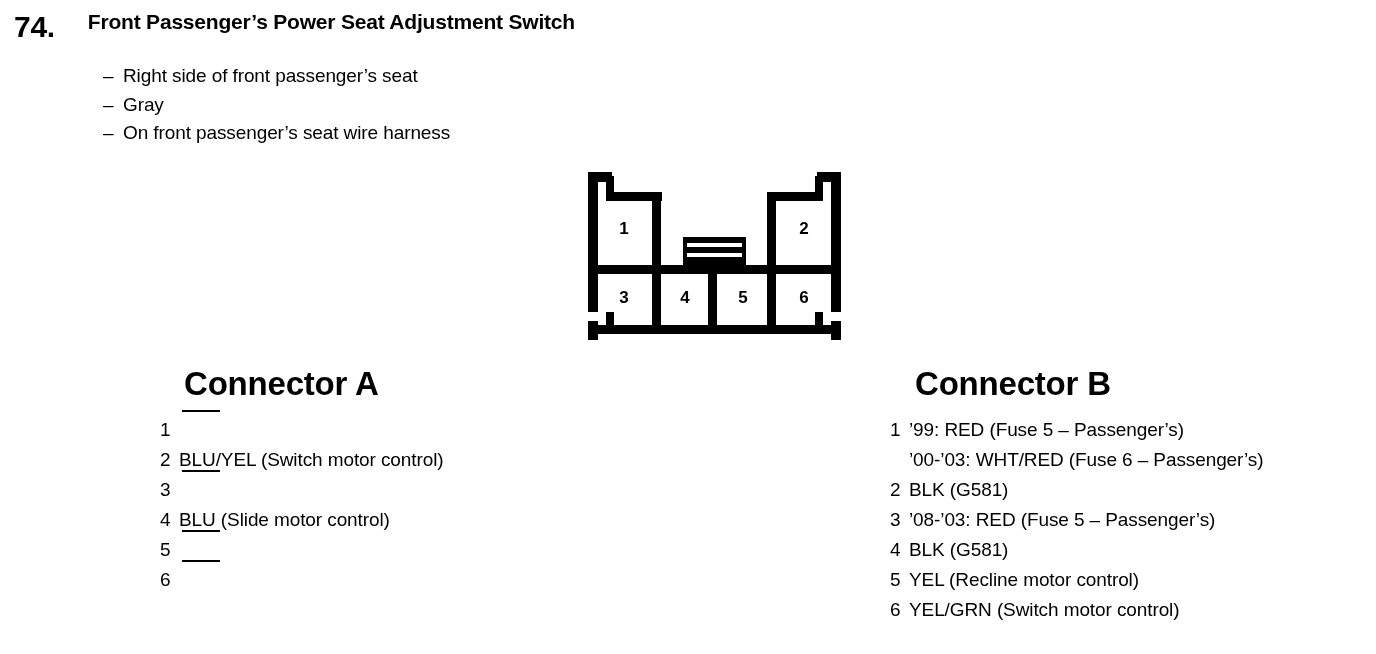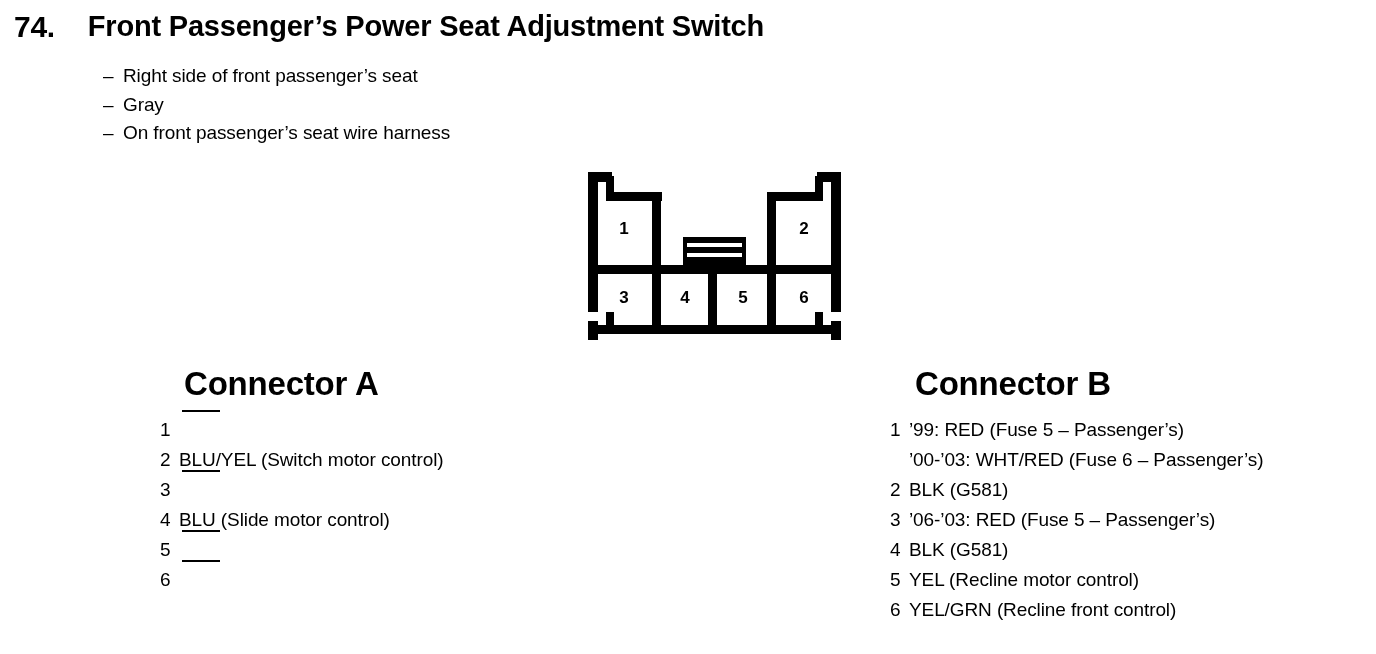--- a/index.html
+++ b/index.html
@@ -25,21 +25,21 @@
     display: flex;
     align-items: flex-start;
     white-space: nowrap;
   }
   .heading-number {
     font-size: 30px;
     font-weight: bold;
     letter-spacing: -0.3px;
   }
   .heading-title {
-    font-size: 29px;
+    font-size: 21px;
     font-weight: bold;
     margin-left: 33px;
     letter-spacing: -0.2px;
   }
 
   
   .spec-list {
     position: absolute;
     left: 103px;
     top: 62px;
@@ -246,34 +246,34 @@
   </div>
   <div class="pin-row">
     <span class="pin-num">2</span>
     <span class="pin-desc">
         <span class="pin-line">BLK (G581)</span>
       </span>
   </div>
   <div class="pin-row">
     <span class="pin-num">3</span>
     <span class="pin-desc">
-      <span class="pin-line">’06-’03: RED (Fuse 5 – Passenger’s)</span>
+      <span class="pin-line">’08-’03: RED (Fuse 5 – Passenger’s)</span>
     </span>
   </div>
   <div class="pin-row">
     <span class="pin-num">4</span>
     <span class="pin-desc">
         <span class="pin-line">BLK (G581)</span>
       </span>
   </div>
   <div class="pin-row">
     <span class="pin-num">5</span>
     <span class="pin-desc">
         <span class="pin-line">YEL (Recline motor control)</span>
       </span>
   </div>
   <div class="pin-row">
     <span class="pin-num">6</span>
     <span class="pin-desc">
-        <span class="pin-line">YEL/GRN (Recline front control)</span>
+        <span class="pin-line">YEL/GRN (Switch motor control)</span>
       </span>
   </div>
 </div>
 
 </body></html>

